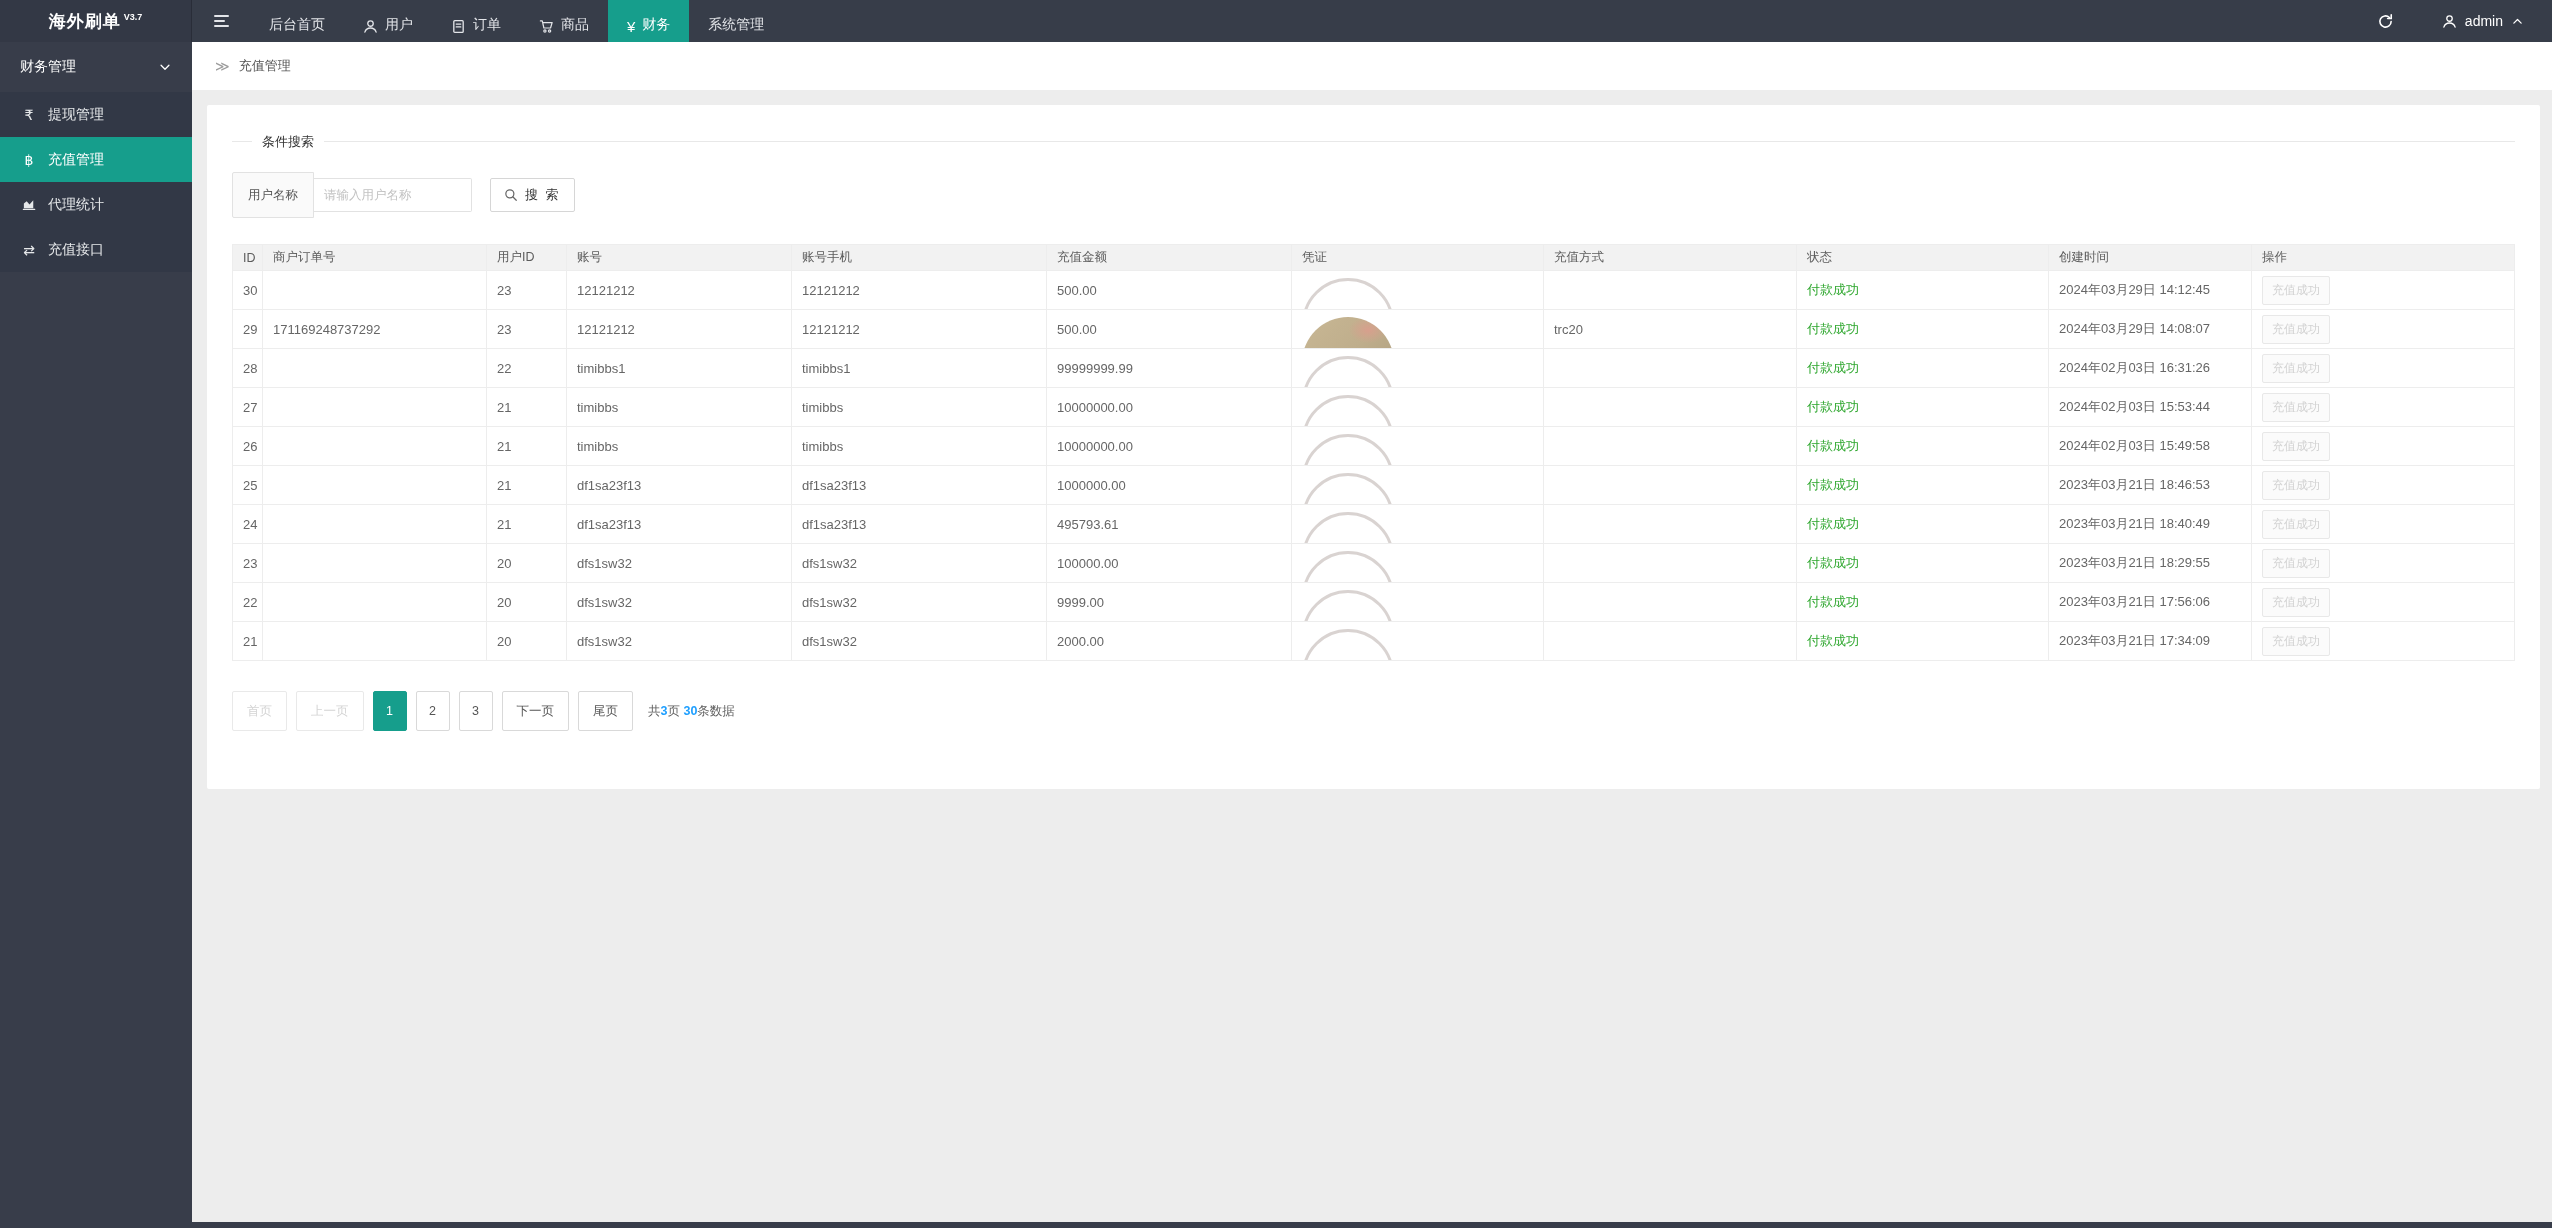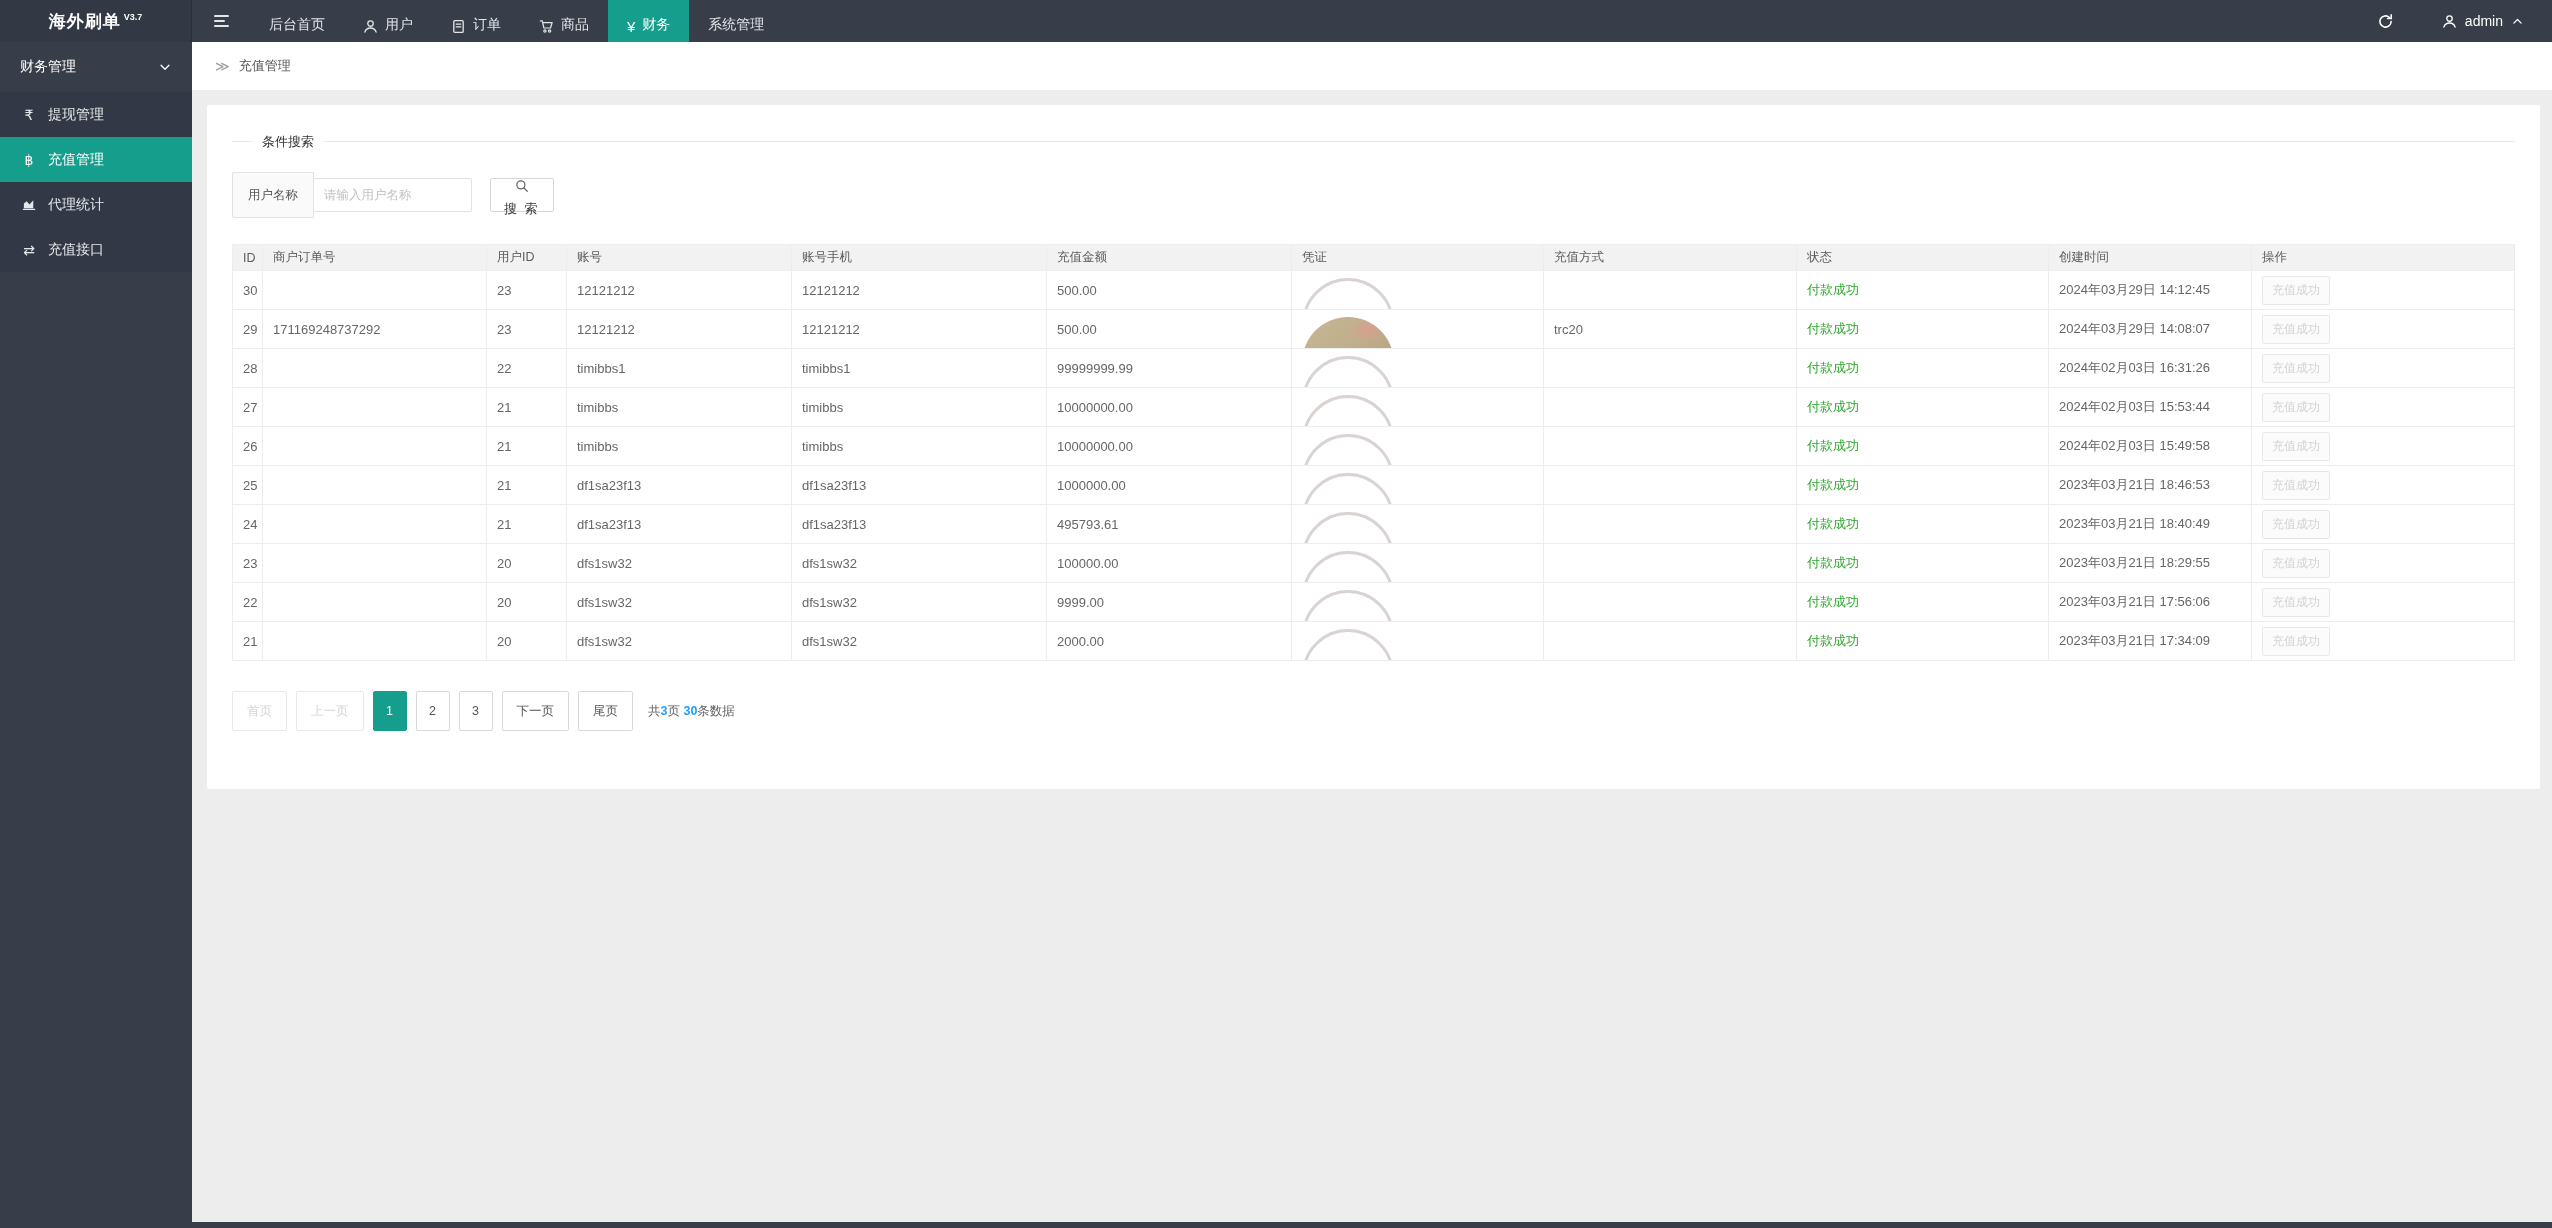--- a/index.html
+++ b/index.html
@@ -75,21 +75,20 @@
     height:34px; width:158px; border:1px solid #E2E2E2; border-left:none;
     padding:12px 10px; font-size:12.5px; color:#333; outline:none;
     font-family:"Liberation Sans","DejaVu Sans",sans-serif; border-radius:0 2px 2px 0;
   }
   .search-input::placeholder { color:#C2C2C2; }
   .search-btn {
     margin-left:18px; height:34px; padding:0 13px; display:flex; align-items:center; gap:7px;
     background:#fff; border:1px solid #D6D6D6; border-radius:2px;
     font-size:13px; color:#333; cursor:pointer; letter-spacing:2px;
     font-family:"Liberation Sans","DejaVu Sans",sans-serif;
-    flex-direction:column;
   }
 
   
   table { width:100%; border-collapse:collapse; table-layout:fixed; }
   th, td { border:1px solid #EDEDED; padding:0 10px; text-align:left; overflow:hidden; white-space:nowrap; }
   th { background:#F2F2F2; height:26px; font-weight:normal; font-size:12.5px; color:#5C5C5C; }
   td { height:39px; font-size:13px; color:#666; }
   td.status { color:#2CA62C; }
   .voucher-td { padding:0 10px; }
   .voucher-clip { height:38px; overflow:hidden; display:flex; }

